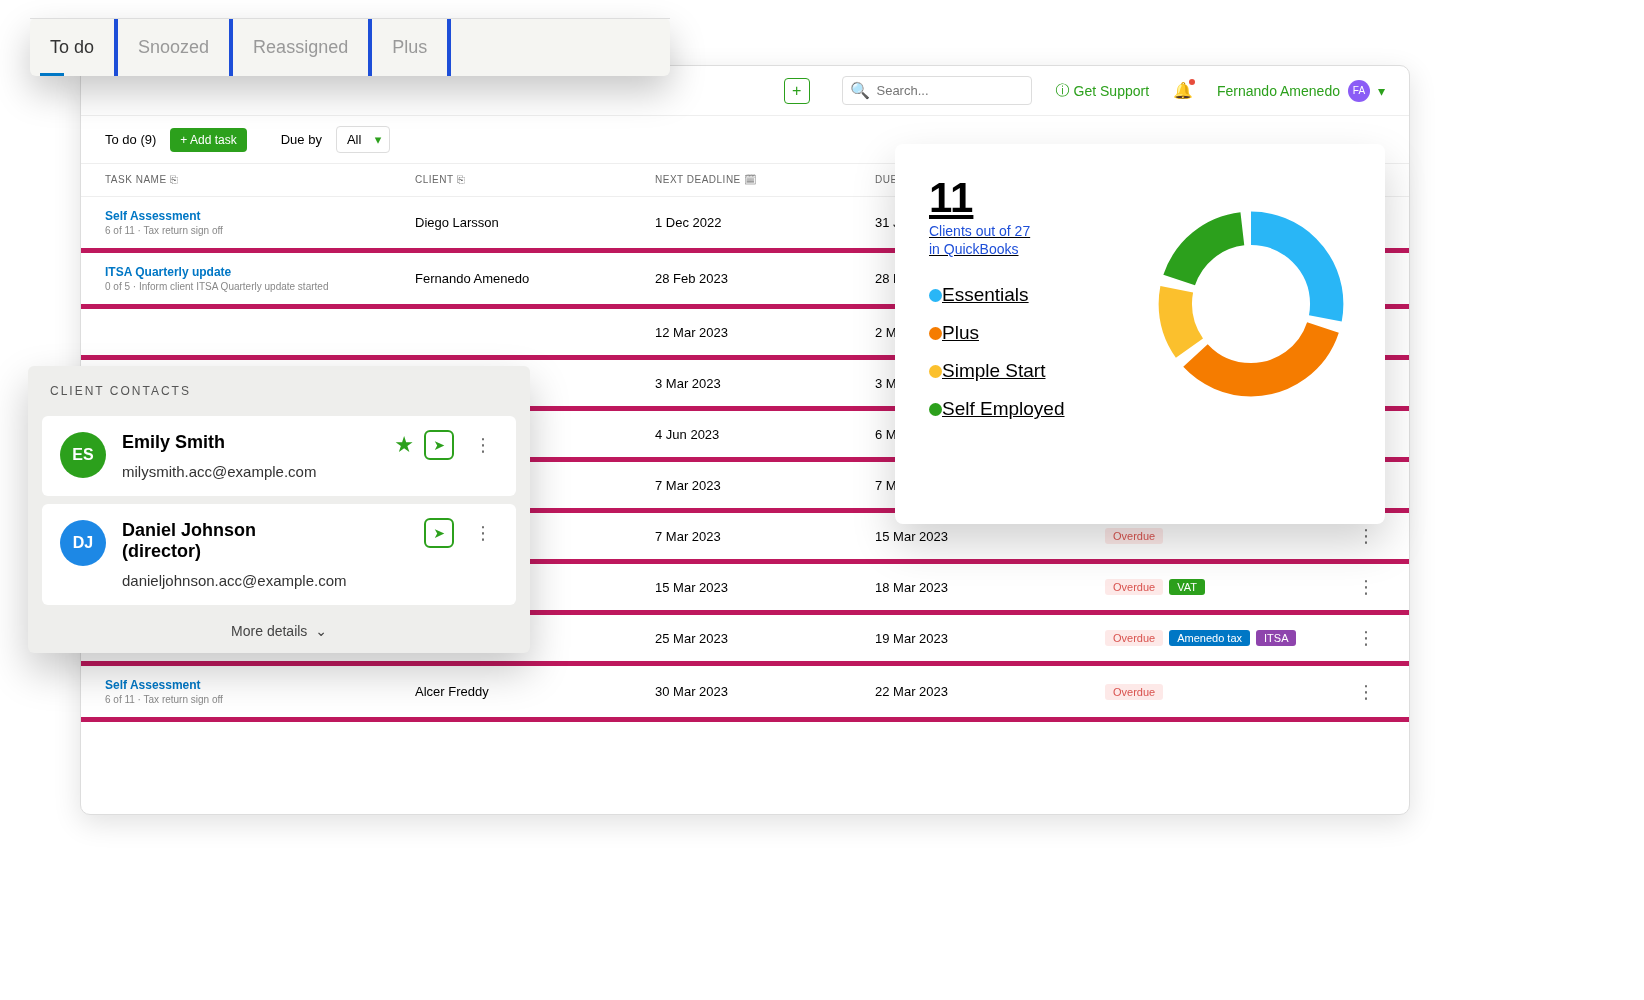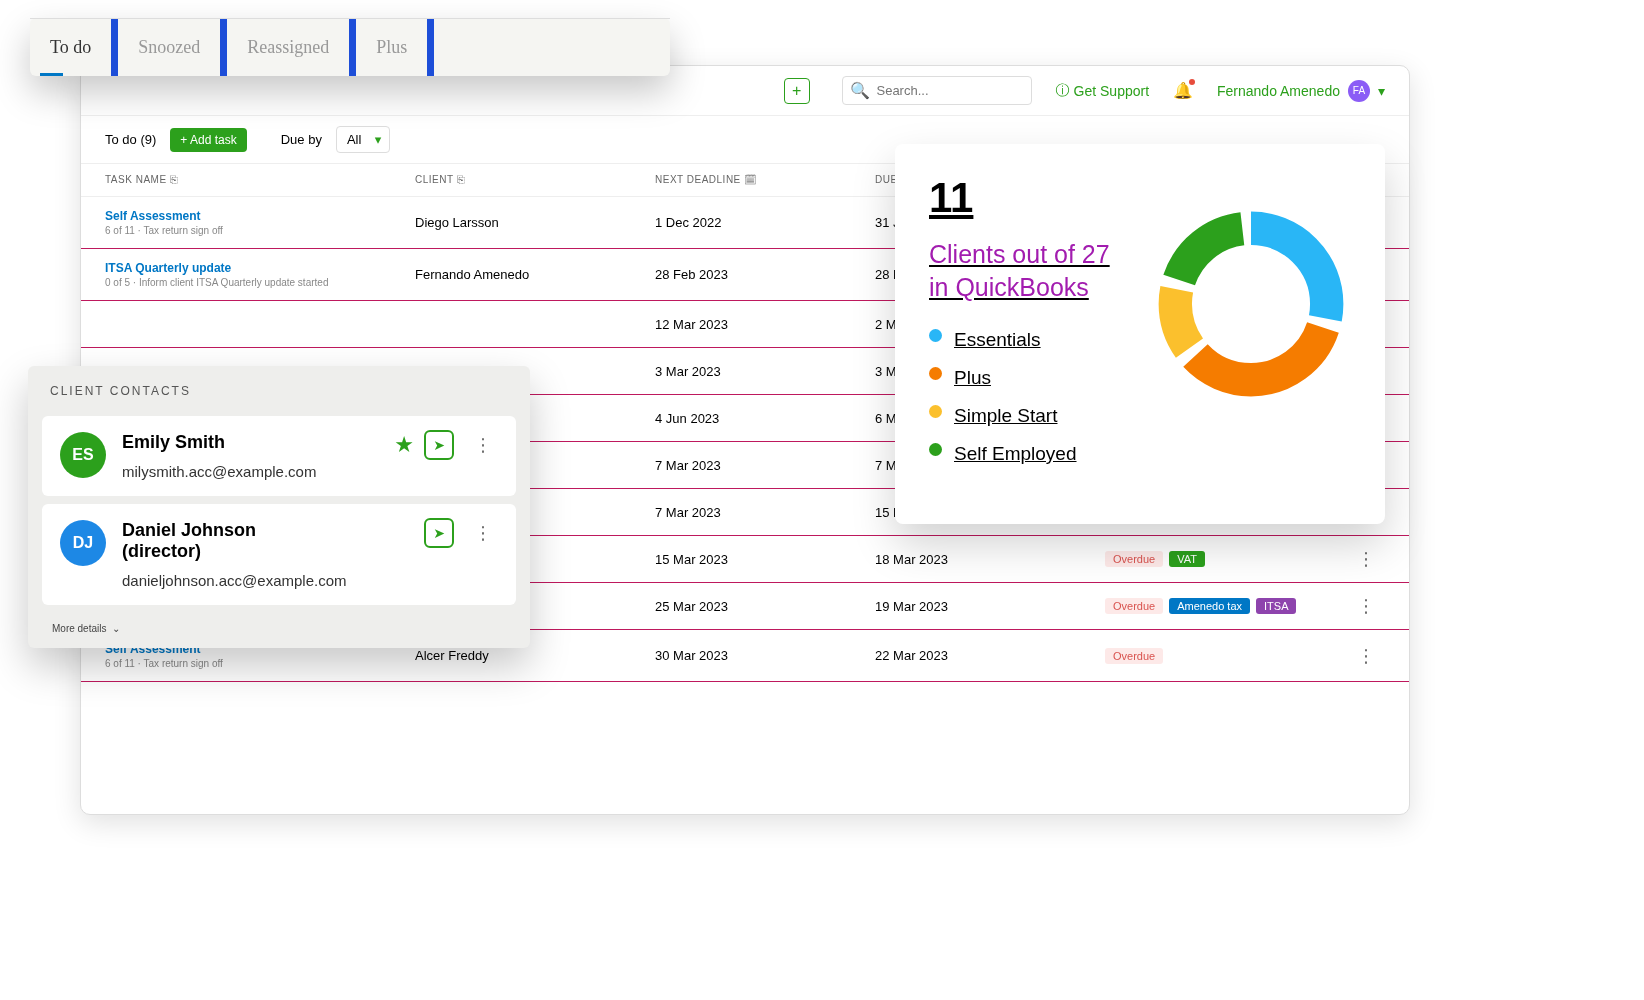--- a/index.html
+++ b/index.html
@@ -18,63 +18,63 @@
 .avatar-sm{width:22px;height:22px;border-radius:50%;background:#8b5cf6;color:#fff;font-size:10px;display:flex;align-items:center;justify-content:center;}
 
 .filterbar{display:flex; align-items:center; gap:14px; padding:10px 24px; border-bottom:1px solid #eee; font-size:13px;}
 .add-task{background:#2ca01c; color:#fff; border:none; padding:5px 10px; border-radius:4px; font-size:12px; cursor:pointer;}
 .dueby-label{margin-left:20px;}
 .dueby-sel{border:1px solid #ddd; border-radius:4px; padding:5px 28px 5px 10px; font-size:13px; background:#fff; position:relative;}
 .dueby-sel::after{content:"▾"; color:#2ca01c; position:absolute; right:8px; top:5px;}
 
 .table-head{display:flex; padding:10px 24px; font-size:10px; color:#666; letter-spacing:.5px; border-bottom:1px solid #eee;}
 .col-task{width:310px;} .col-client{width:240px;} .col-next{width:220px;} .col-due{width:230px;} .col-tags{flex:1;}
-.table-row{display:flex; padding:12px 24px; border-bottom:1px solid #be185d; font-size:13px; align-items:center;}
+.table-row{display:flex; padding:12px 24px; border-bottom:5px solid #be185d; font-size:13px; align-items:center;}
 .task-link{color:#0077c5; font-weight:600; font-size:12px;}
 .task-sub{color:#888; font-size:10px; margin-top:2px;}
 .tags{display:flex; gap:6px;}
 .tag{font-size:11px; padding:2px 8px; border-radius:3px;}
 .overdue{background:#fde9e8; color:#d9534f;}
 .vat{background:#2ca01c; color:#fff;}
 .ptax{background:#0077c5; color:#fff;}
 .itsa{background:#8e44ad; color:#fff;}
 .kebab{margin-left:auto; color:#666; cursor:pointer; font-size:18px; padding:0 10px;}
 
 
 .nav-card{position:absolute; left:30px; top:18px; width:640px; background:#f5f5f2; border-radius:6px; box-shadow:0 16px 36px rgba(0,0,0,.22); z-index:10;}
 .nav-top{display:flex; align-items:center; padding:22px 34px; gap:36px;}
 .logo{display:flex; align-items:center; gap:10px;}
 .qb-circle{width:34px; height:34px; background:#2ca01c; border-radius:50%; display:flex; align-items:center; justify-content:center; color:#fff; font-size:15px; font-weight:bold;}
 .logo-text{line-height:1.1; color:#555; font-size:15px;}
 .nav-item{font-size:20px; color:#8a8a88; cursor:pointer;}
 .nav-item.active{font-weight:700; color:#2a2a2a;}
 .tab-row{display:flex; border-top:1px solid #ddd;}
-.tab{padding:18px 20px; font-size:18px; color:#999; cursor:pointer; border-right:7px solid #1d4ed8;font-family:Liberation Serif, serif;}
+.tab{padding:18px 20px; font-size:18px; color:#999; cursor:pointer; border-right:4px solid #1d4ed8;}
 .tab.active{color:#333; position:relative;}
 .tab.active::after{content:""; position:absolute; left:10px; right:60%; bottom:0; height:3px; background:#0077c5;}
 
 
 .contacts-card{position:absolute; left:28px; top:366px; width:502px; background:#eeeeec; border-radius:6px; box-shadow:0 18px 40px rgba(0,0,0,.22); z-index:9; padding-bottom:8px;}
 .contacts-card h4{padding:18px 22px 10px; font-size:12px; letter-spacing:2px; color:#555; font-weight:500;}
 .contact{background:#fff; margin:8px 14px; border-radius:6px; padding:16px 18px; display:flex; gap:16px; position:relative;}
 .avatar-lg{width:46px; height:46px; border-radius:50%; display:flex; align-items:center; justify-content:center; color:#fff; font-weight:600; font-size:16px;}
 .a-green{background:#2ca01c;} .a-blue{background:#1d88e5;}
 .contact-name{font-weight:700; font-size:18px;}
 .contact-email{font-size:15px; color:#333; margin-top:10px;}
 .contact-actions{position:absolute; right:14px; top:14px; display:flex; gap:10px; align-items:center;}
 .star{color:#2ca01c; font-size:22px;}
 .send-box{width:30px; height:30px; border:2px solid #2ca01c; border-radius:6px; display:flex; align-items:center; justify-content:center; color:#2ca01c; font-size:14px;}
-.more-details{text-align:left; padding:10px 24px 6px; font-size:10px; color:#444; cursor:pointer;}
+.more-details{text-align:center; padding:10px 24px 6px; font-size:14px; color:#444; cursor:pointer;}
 
 
 .chart-card{position:absolute; left:895px; top:144px; width:490px; height:380px; background:#fff; border-radius:8px; box-shadow:0 20px 44px rgba(0,0,0,.18); z-index:11; padding:30px 34px; display:flex; gap:20px;text-decoration:underline;}
 .chart-num{font-size:42px; font-weight:700;}
-.chart-sub{font-size:25px; color:#a21caf; margin-top:16px; line-height:1.3;}
+.chart-sub{font-size:14px; color:#1d4ed8; margin-top:0; line-height:1.3;}
 .legend{margin-top:26px;}
-.leg-row{display:flex; gap:12px; font-size:19px; margin-bottom:16px;}
+.leg-row{display:flex; align-items:center; font-size:19px; margin-bottom:16px;}
 .dot{width:13px; height:13px; border-radius:50%;}
 .donut{width:200px; height:200px; margin-top:30px;}
 .donut-svg{transform:rotate(-90deg);}
 </style>
 </head>
 <body>
 
 <div class="laptop">
   <div class="topbar">
     <button class="plus-btn">+</button>

